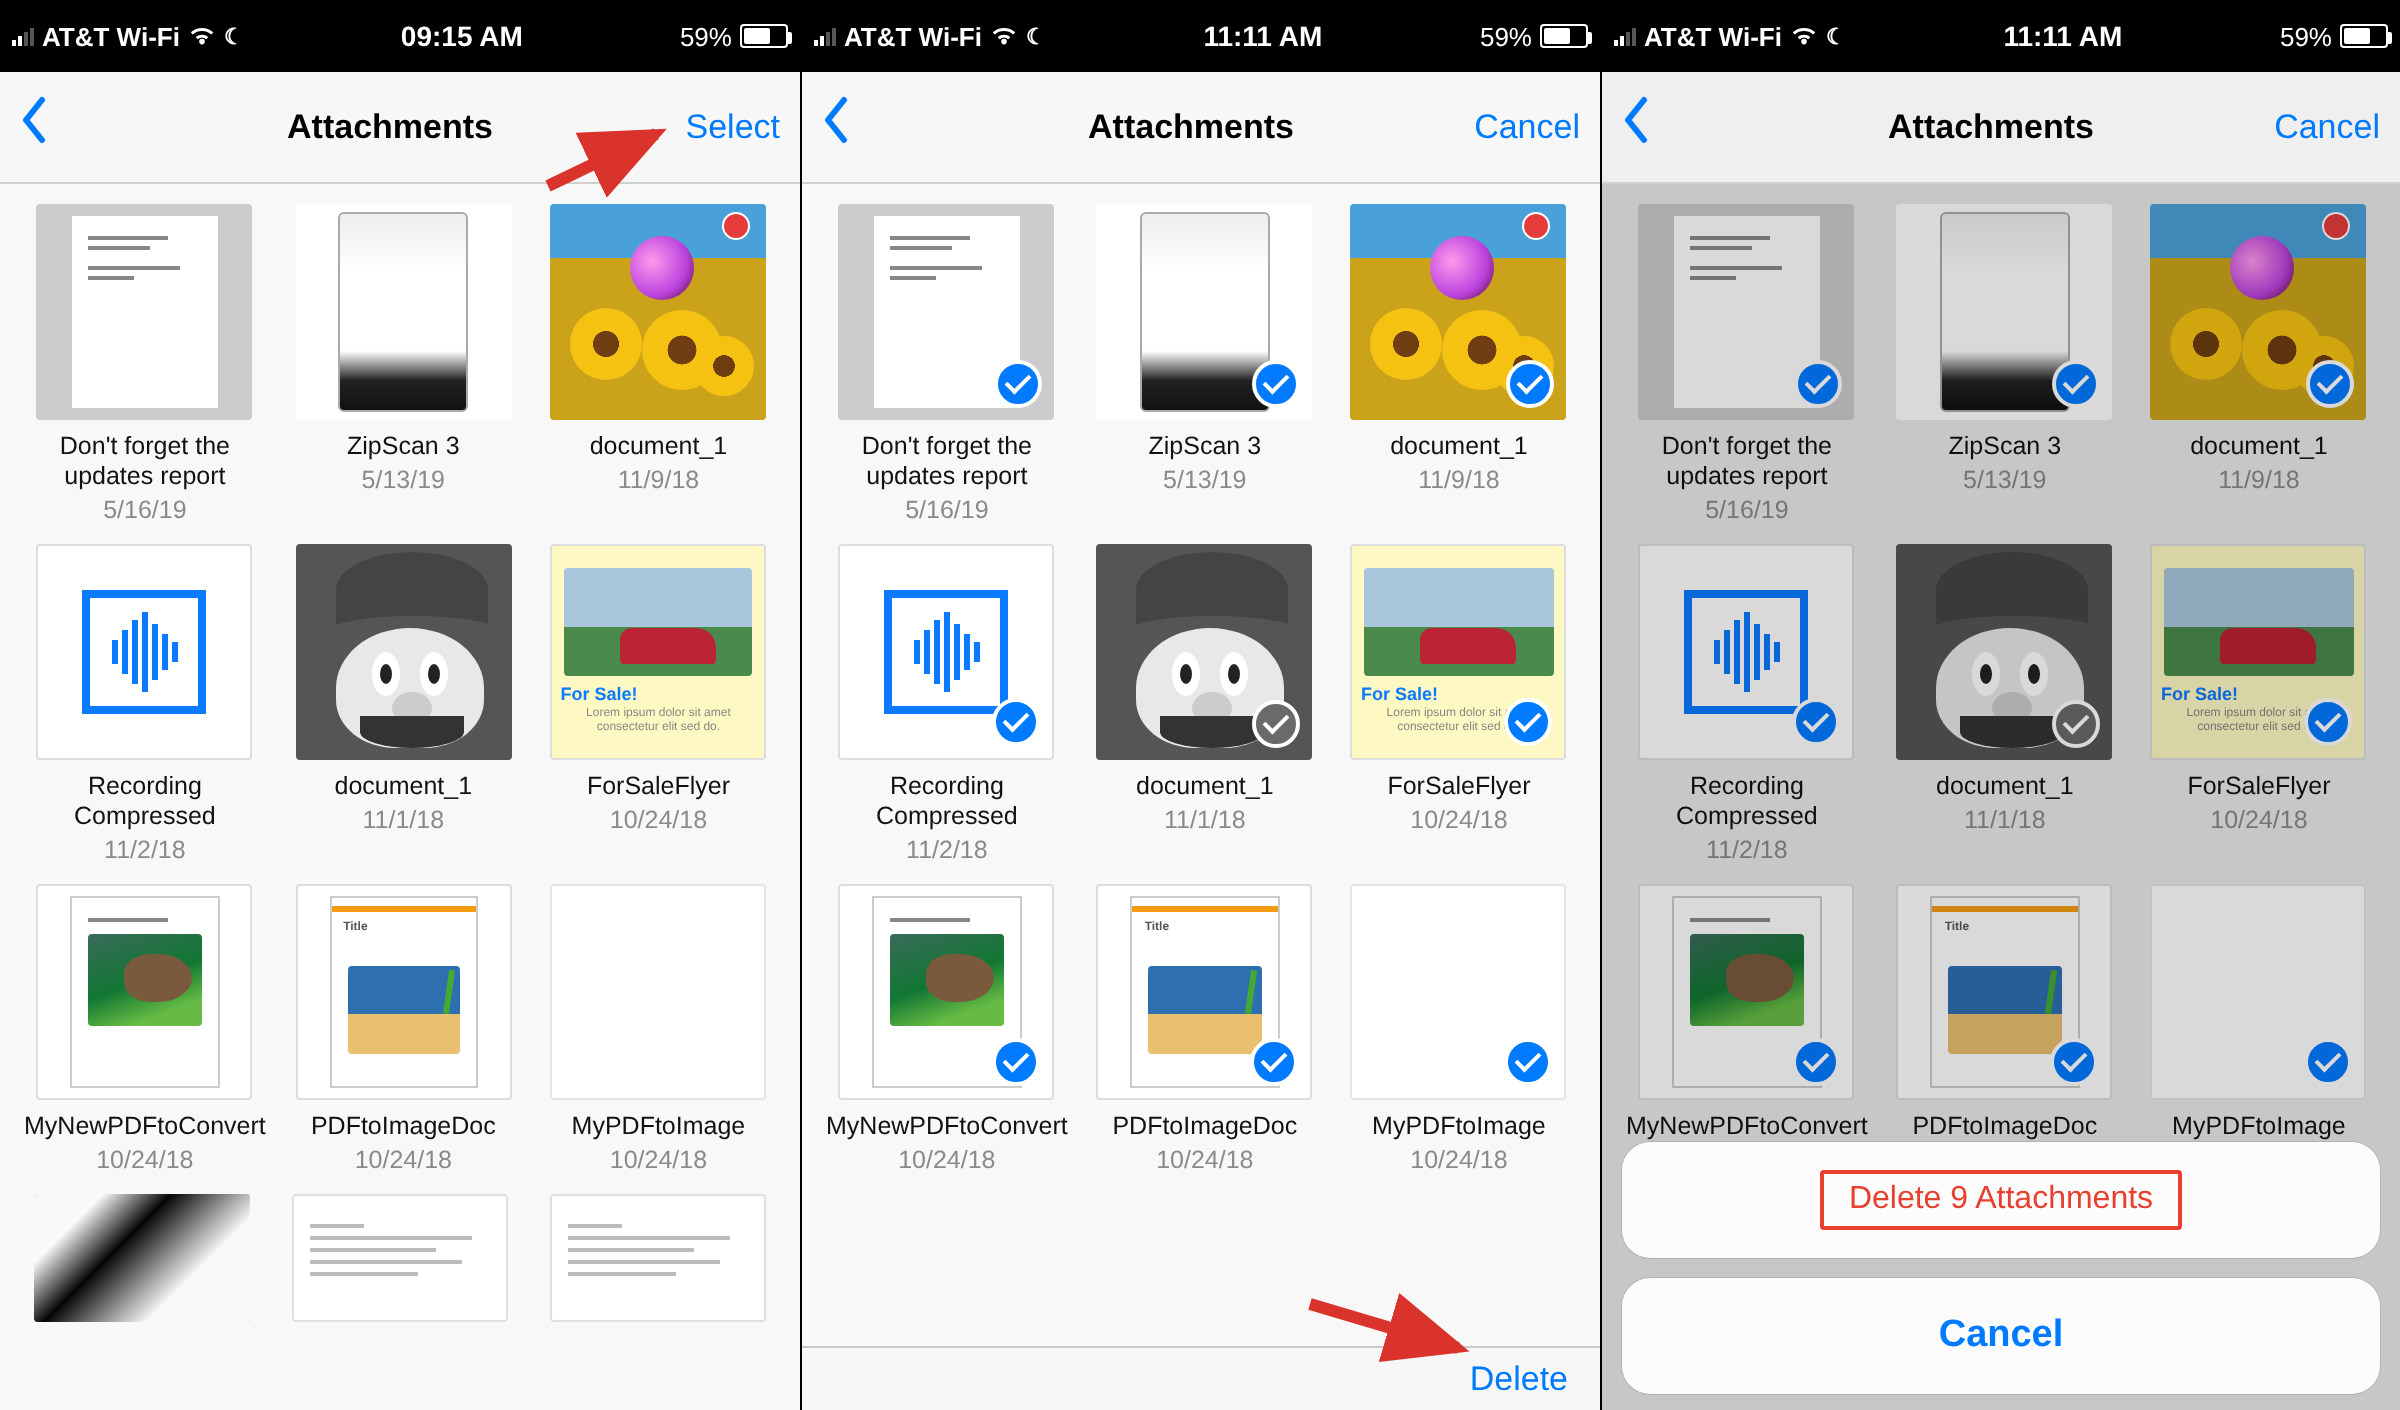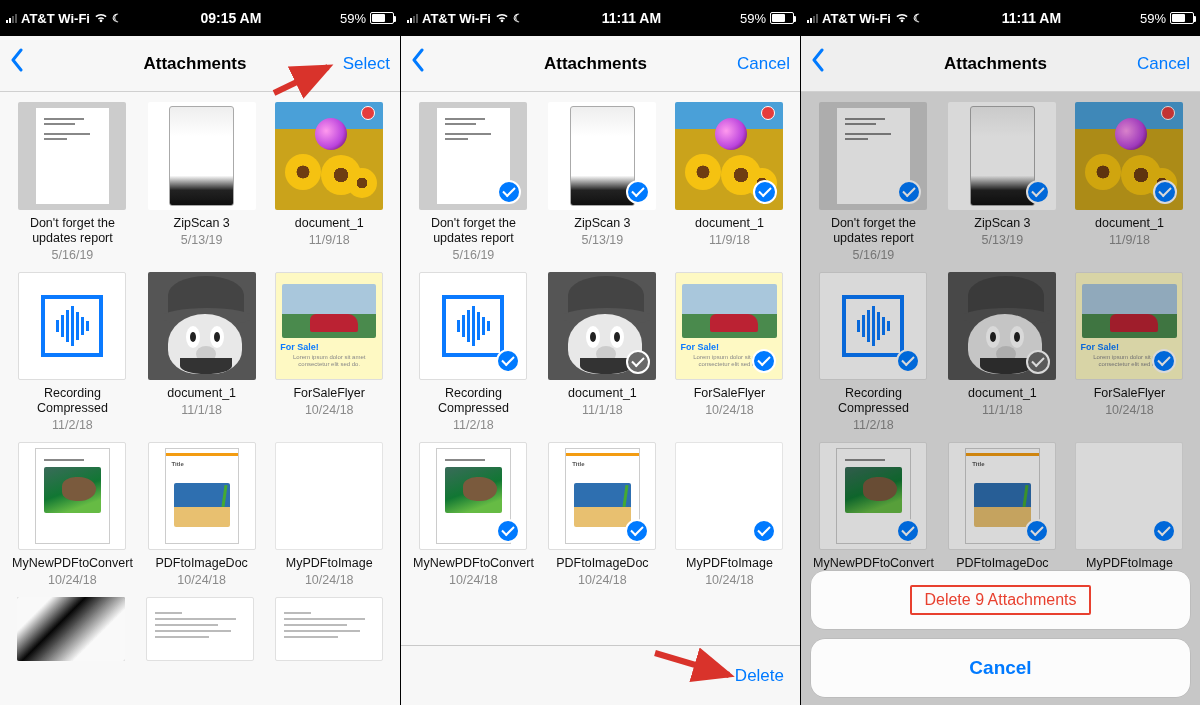--- a/index.html
+++ b/index.html
@@ -165,21 +165,21 @@
   .th-invoice .lines2 span{display:block;height:2px;background:#bbb;margin:4px 0}
   .th-invoice .lines2 span:nth-child(1){width:30%}
   .th-invoice .lines2 span:nth-child(2){width:90%}
   .th-invoice .lines2 span:nth-child(3){width:70%}
   .th-invoice .lines2 span:nth-child(4){width:85%}
   .th-invoice .lines2 span:nth-child(5){width:60%}
 
   
   .toolbar {
     position:absolute; bottom:0; left:0; right:0;
-    height:60px; background:#f7f7f7; border-top:1px solid #c9c9c9;
+    height:32px; background:#f7f7f7; border-top:1px solid #c9c9c9;
     display:flex; align-items:center; justify-content:flex-end;
     padding:0 16px;
   }
   .toolbar .delete { color:#007aff; font-size:17px; cursor:pointer; }
   .action-sheet {
     position:absolute; bottom:8px; left:10px; right:10px;
     display:flex; flex-direction:column; gap:10px;
   }
   .sheet-btn {
     background:#fcfcfc; border-radius:14px; height:58px;

